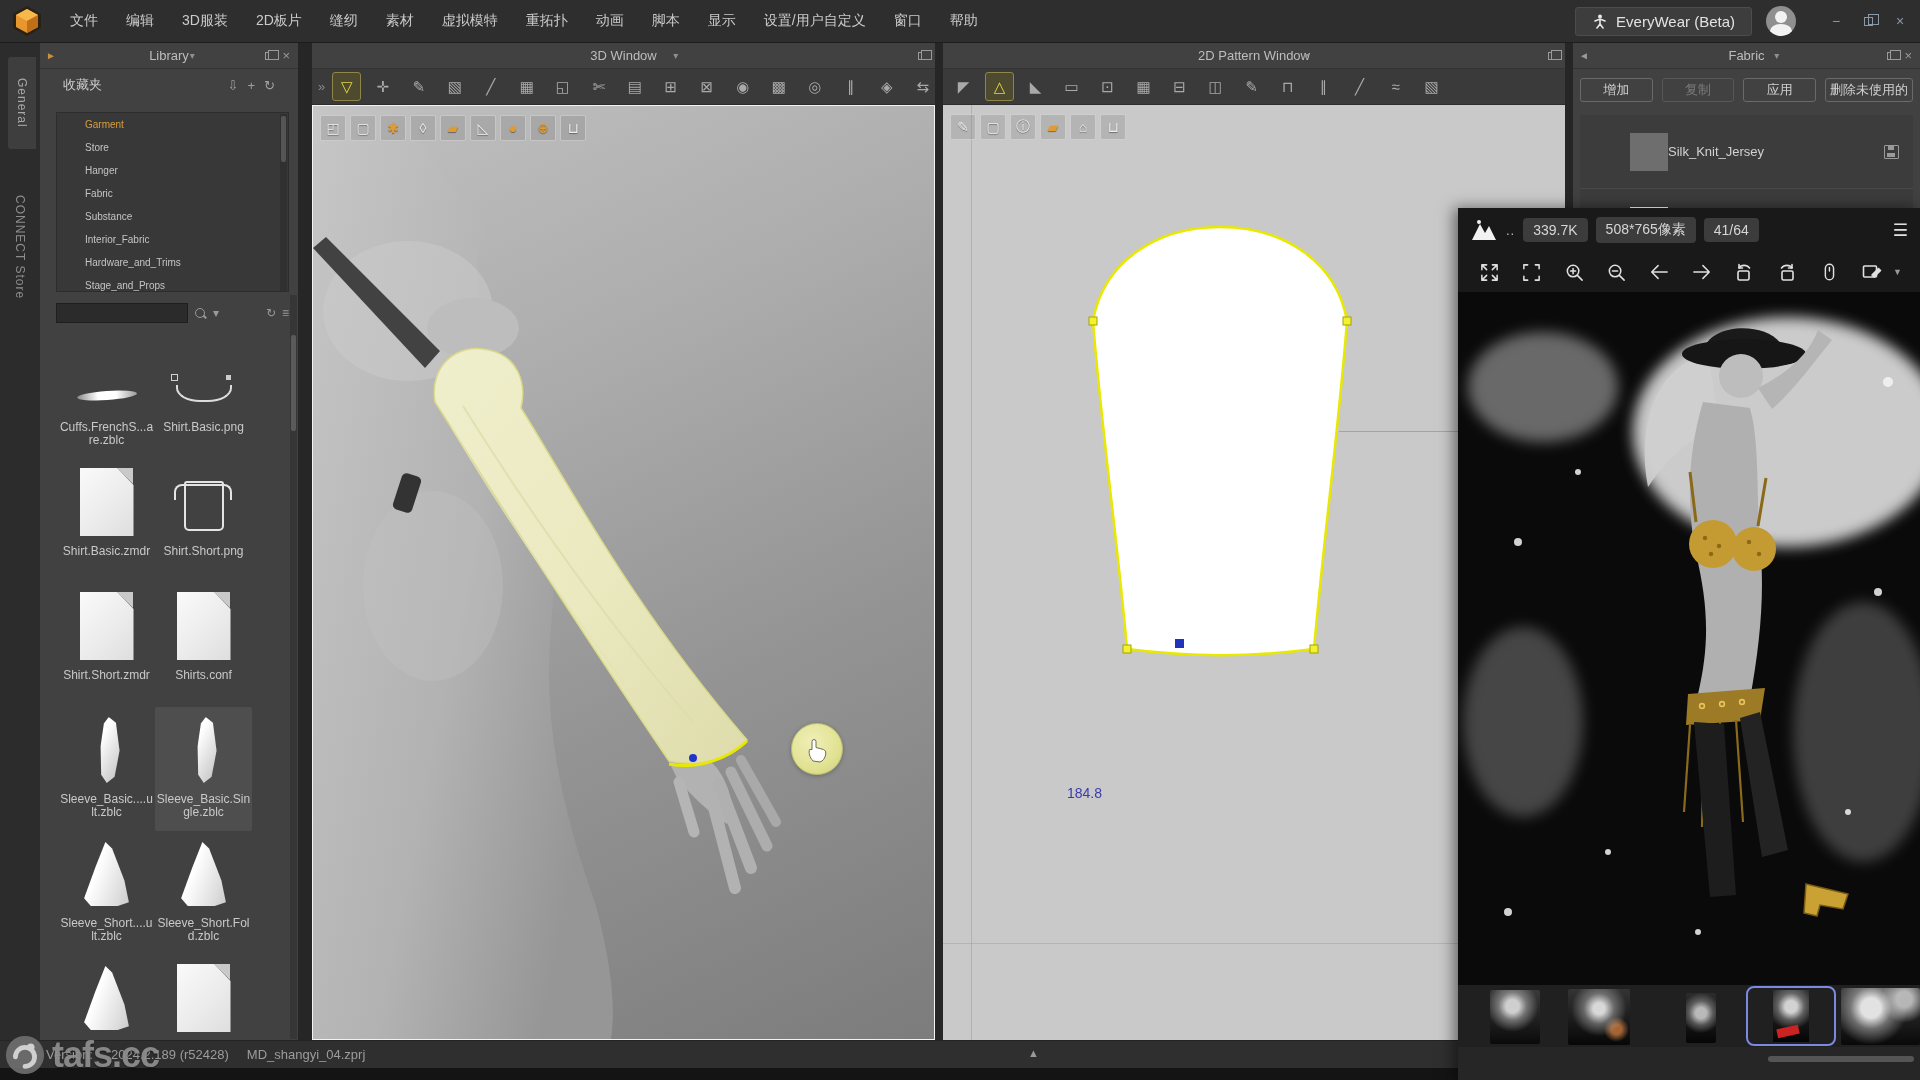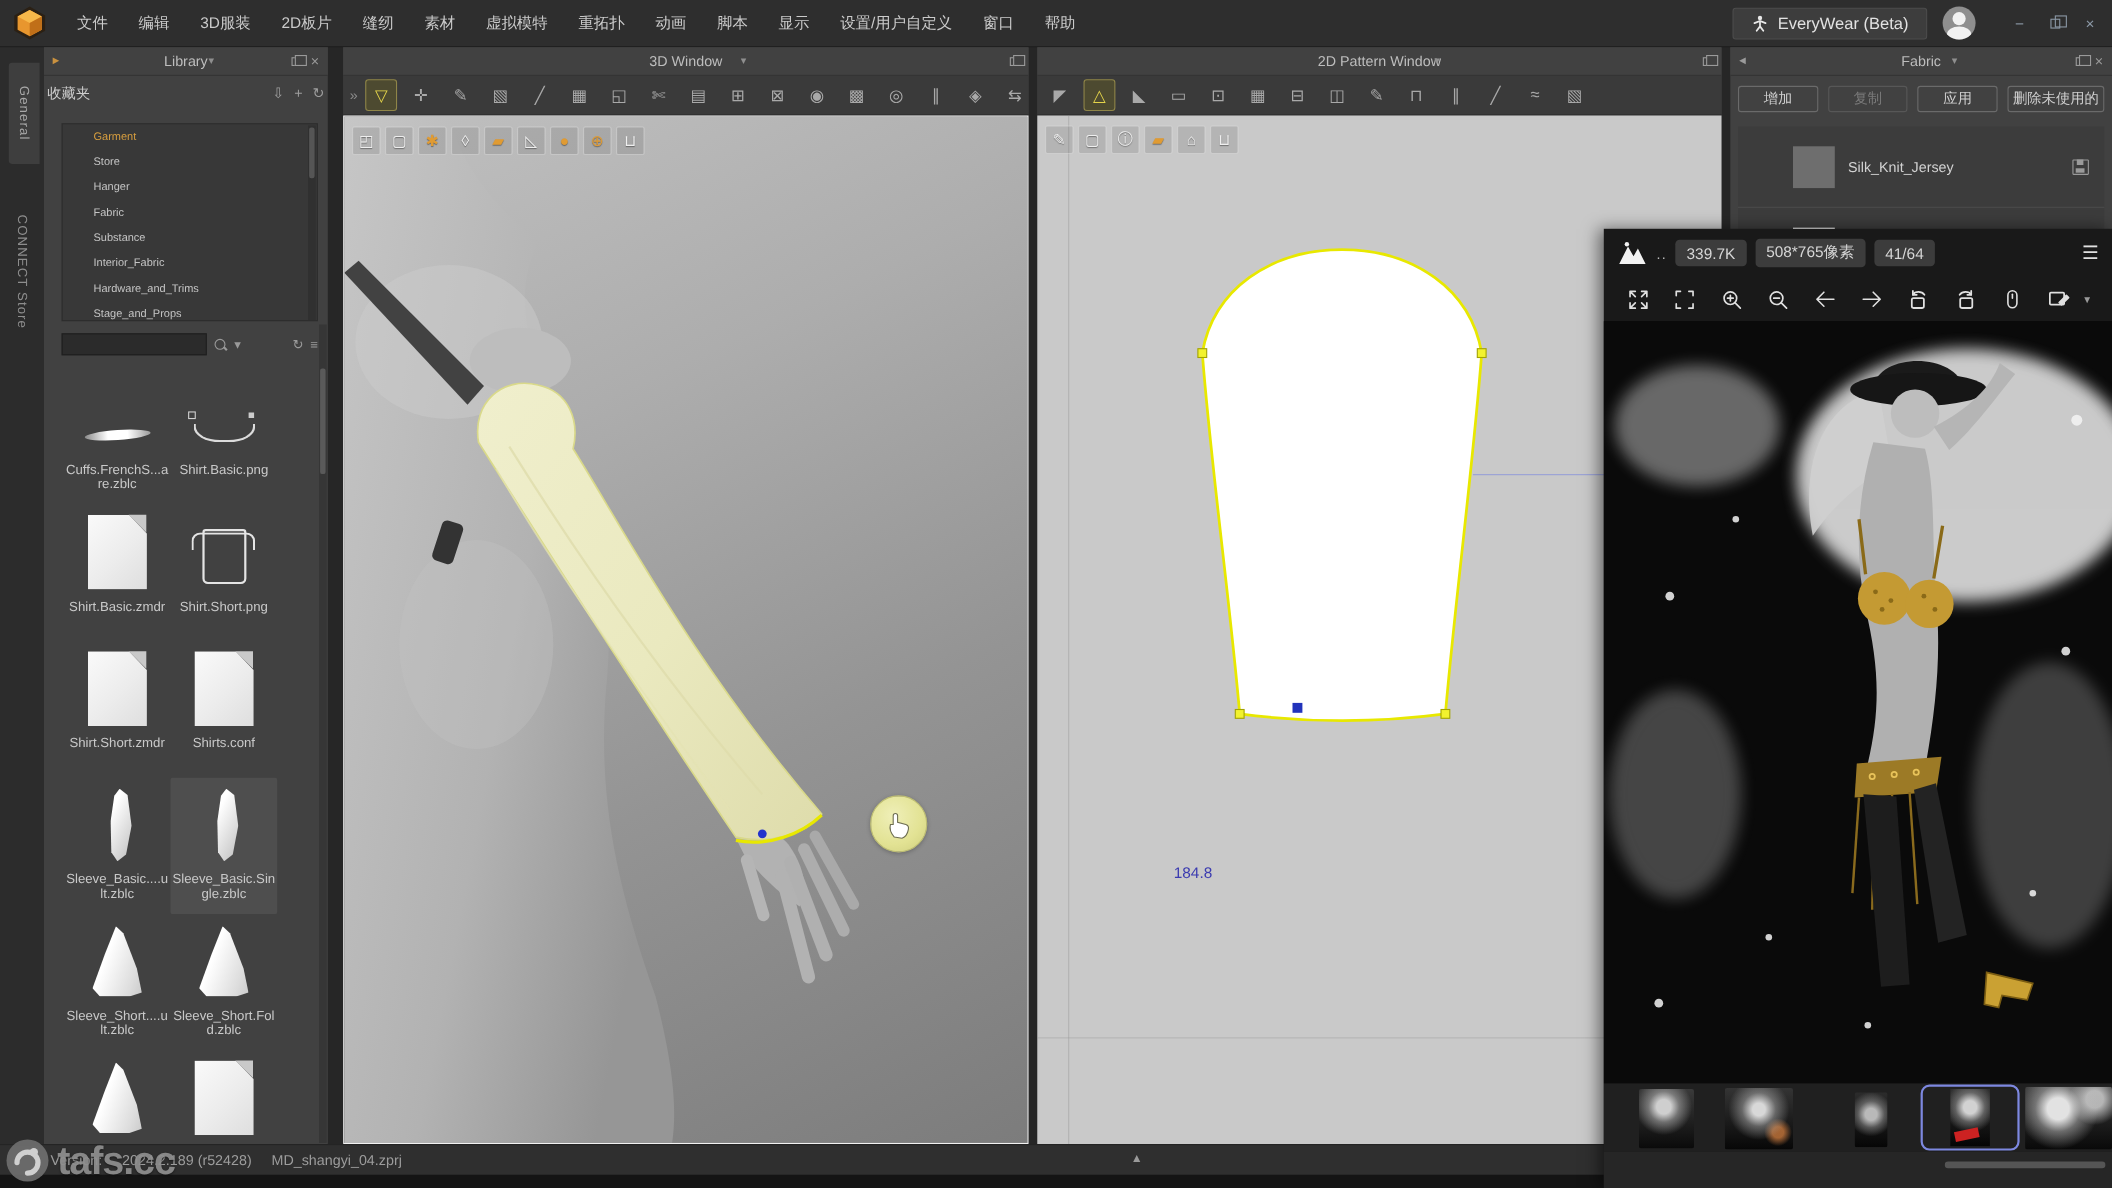--- a/index.html
+++ b/index.html
@@ -35,21 +35,21 @@
   .hdr-caret{position:absolute;left:58%;top:7px;font-size:10px;color:#8f8f8f;}
   .hdr-pin{margin-left:6px;font-size:10px;color:#c9913f;z-index:2;}
   .hdr-pin.gray{color:#9a9a9a;}
   .hdr-icons{margin-left:auto;display:flex;align-items:center;gap:8px;padding-right:8px;z-index:2;}
   .ico-float{width:9px;height:8px;border:1px solid #9a9a9a;position:relative;}
   .ico-float::before{content:"";position:absolute;top:-3px;left:2px;width:9px;height:8px;border:1px solid #9a9a9a;background:#414141;}
   .ico-close{color:#9a9a9a;font-size:13px;line-height:10px;}
 
   
   .lib-panel{left:40px;top:43px;width:258px;height:997px;}
-  .fav-row{height:32px;display:flex;align-items:center;padding:0 3px;font-size:13px;color:#cdcdcd;}
+  .fav-row{height:32px;display:flex;align-items:center;padding:0 23px;font-size:13px;color:#cdcdcd;}
   .fav-icons{margin-left:auto;display:flex;gap:9px;color:#9f9f9f;font-size:13px;}
   .folder-box{position:absolute;left:16px;top:69px;width:233px;height:180px;background:#383838;border:1px solid #2d2d2d;overflow:hidden;}
   .folder-item{height:23px;line-height:23px;padding-left:28px;font-size:10px;color:#c4c4c4;white-space:nowrap;}
   .folder-item.active{color:#d79e3f;}
   .folder-scroll{position:absolute;right:1px;top:1px;width:7px;height:178px;background:#303030;}
   .folder-scroll i{position:absolute;left:1px;top:2px;width:5px;height:46px;background:#555;border-radius:2px;display:block;}
   .search-row{position:absolute;left:16px;top:257px;width:233px;height:26px;display:flex;align-items:center;gap:6px;}
   .search-input{width:132px;height:20px;background:#2b2b2b;border:1px solid #1f1f1f;color:#ddd;font-size:12px;padding:0 5px;outline:none;}
   .mag{position:relative;width:13px;height:13px;}
   .mag::before{content:"";position:absolute;left:1px;top:1px;width:8px;height:8px;border:1.5px solid #9a9a9a;border-radius:50%;}
@@ -99,21 +99,21 @@
 
   
   .pfab{left:1573px;top:43px;width:347px;height:997px;}
   .fab-btns{display:flex;gap:9px;padding:9px 7px 8px 7px;}
   .fab-btn{flex:1;height:24px;border:1px solid #6a6a6a;border-radius:3px;background:#414141;color:#cfcfcf;font-size:13px;display:flex;align-items:center;justify-content:center;white-space:nowrap;padding:0 4px;}
   .fab-btn.disabled{color:#7a7a7a;border-color:#575757;}
   .fab-list{position:absolute;left:7px;right:7px;top:72px;bottom:0;background:#3c3c3c;}
   .fab-row{height:74px;display:flex;align-items:center;border-bottom:1px solid #4a4a4a;position:relative;}
   .fab-swatch{width:38px;height:38px;background:#6e6e6e;margin-left:50px;}
   .fab-swatch.white{background:linear-gradient(180deg,#ffffff,#e9e9e9);}
-  .fab-name{margin-left:12px;font-size:13px;color:#d2d2d2;}
+  .fab-name{font-size:13px;color:#d2d2d2;}
   .fab-save{position:absolute;right:14px;width:15px;height:14px;border:1.5px solid #9a9a9a;border-radius:1px;}
   .fab-save::before{content:"";position:absolute;left:3px;top:-1px;width:6px;height:5px;background:#9a9a9a;}
   .fab-save::after{content:"";position:absolute;left:2px;bottom:1px;width:8px;height:4px;background:#9a9a9a;}
   .fab-pen{position:absolute;left:16px;top:46px;color:#d7b13c;font-size:13px;transform:rotate(-35deg);}
 
   
   .statusbar{position:absolute;left:0;top:1040px;width:1920px;height:28px;background:#2f2f2f;border-top:1px solid #242424;display:flex;align-items:center;font-size:13px;color:#9c9c9c;padding-left:46px;gap:18px;}
   .sb-handle{position:absolute;left:1028px;top:6px;color:#9a9a9a;font-size:11px;}
   .bottom-strip{position:absolute;left:0;top:1068px;width:1920px;height:12px;background:#141414;}
   .watermark{position:absolute;left:4px;top:1034px;display:flex;align-items:center;gap:6px;z-index:40;opacity:.92;}

